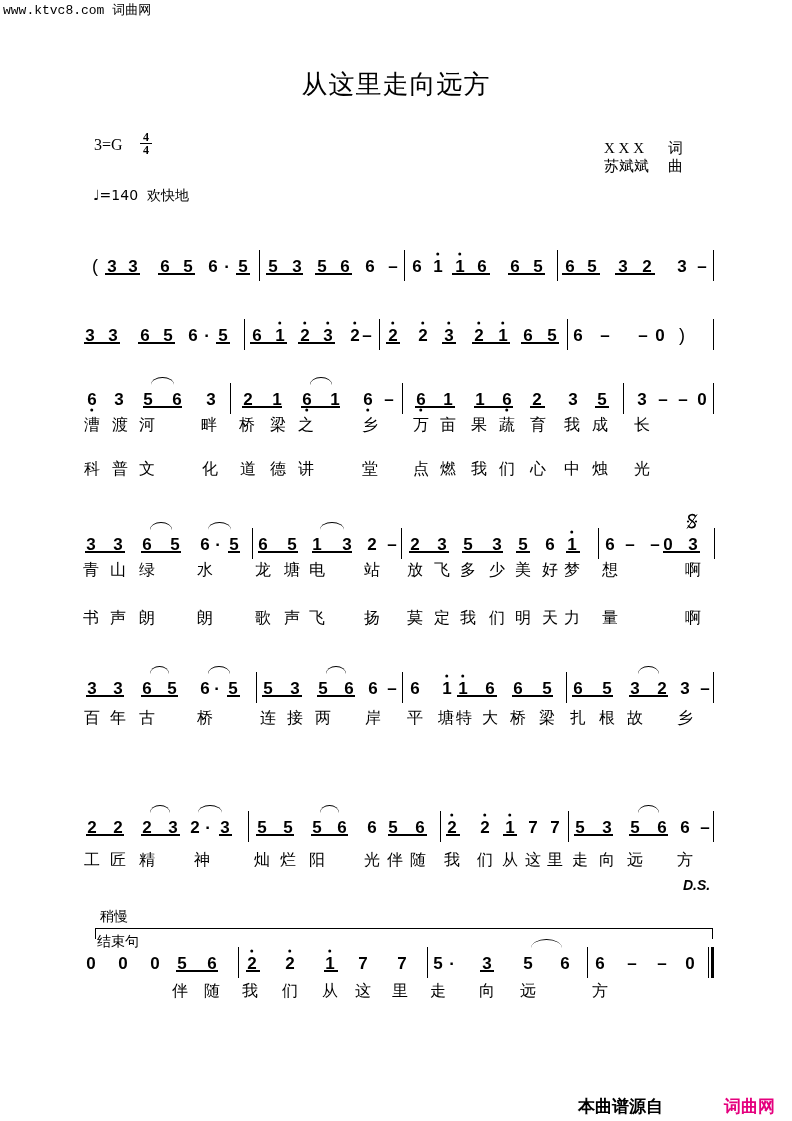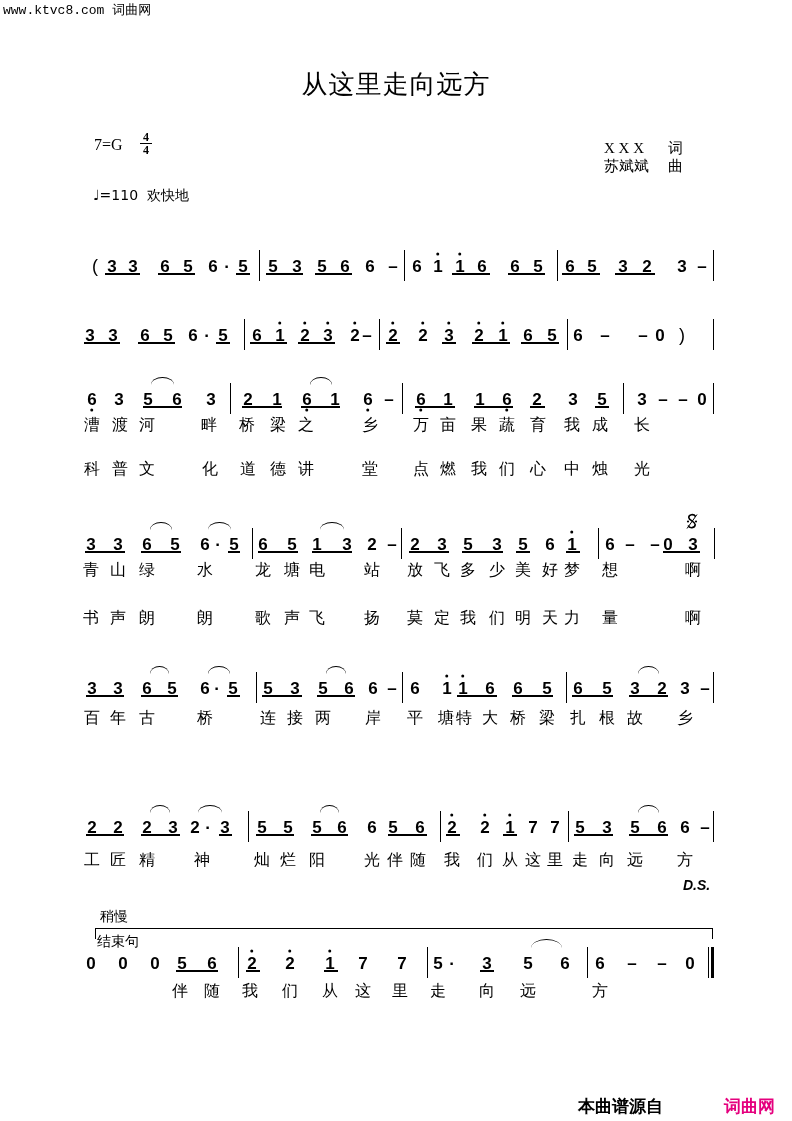--- a/index.html
+++ b/index.html
@@ -31,28 +31,28 @@
 .volta{position:absolute;left:95px;top:928px;width:618px;height:11px;border-top:1px solid #000;border-left:1px solid #000;border-right:1px solid #000}
 .volta-label{position:absolute;left:97px;top:933px;font-size:14px;line-height:16px}
 .foot1{position:absolute;left:578px;top:1096px;font-weight:bold;font-size:17px;line-height:20px}
 .foot2{position:absolute;left:724px;top:1096px;font-weight:bold;font-size:17px;line-height:20px}
 </style>
 </head>
 <body>
 
 <div class="site">www.ktvc8.com 词曲网</div>
 <div class="title">从这里走向远方</div>
-<div class="key">7=G</div>
+<div class="key">3=G</div>
 <div class="ts">
   <div>4</div>
   <div class="tsbar"></div>
   <div>4</div>
 </div>
 <div class="tempo">
-  <span>♩</span><span>=110</span><span class="gap"></span><span>欢快地</span>
+  <span>♩</span><span>=140</span><span class="gap"></span><span>欢快地</span>
 </div>
 <div class="credits">
   <div class="row">
       <span class="nm">X X X</span>
       <span>词</span>
     </div>
   <div class="row">
       <span class="nm">苏斌斌</span>
       <span>曲</span>
     </div>

